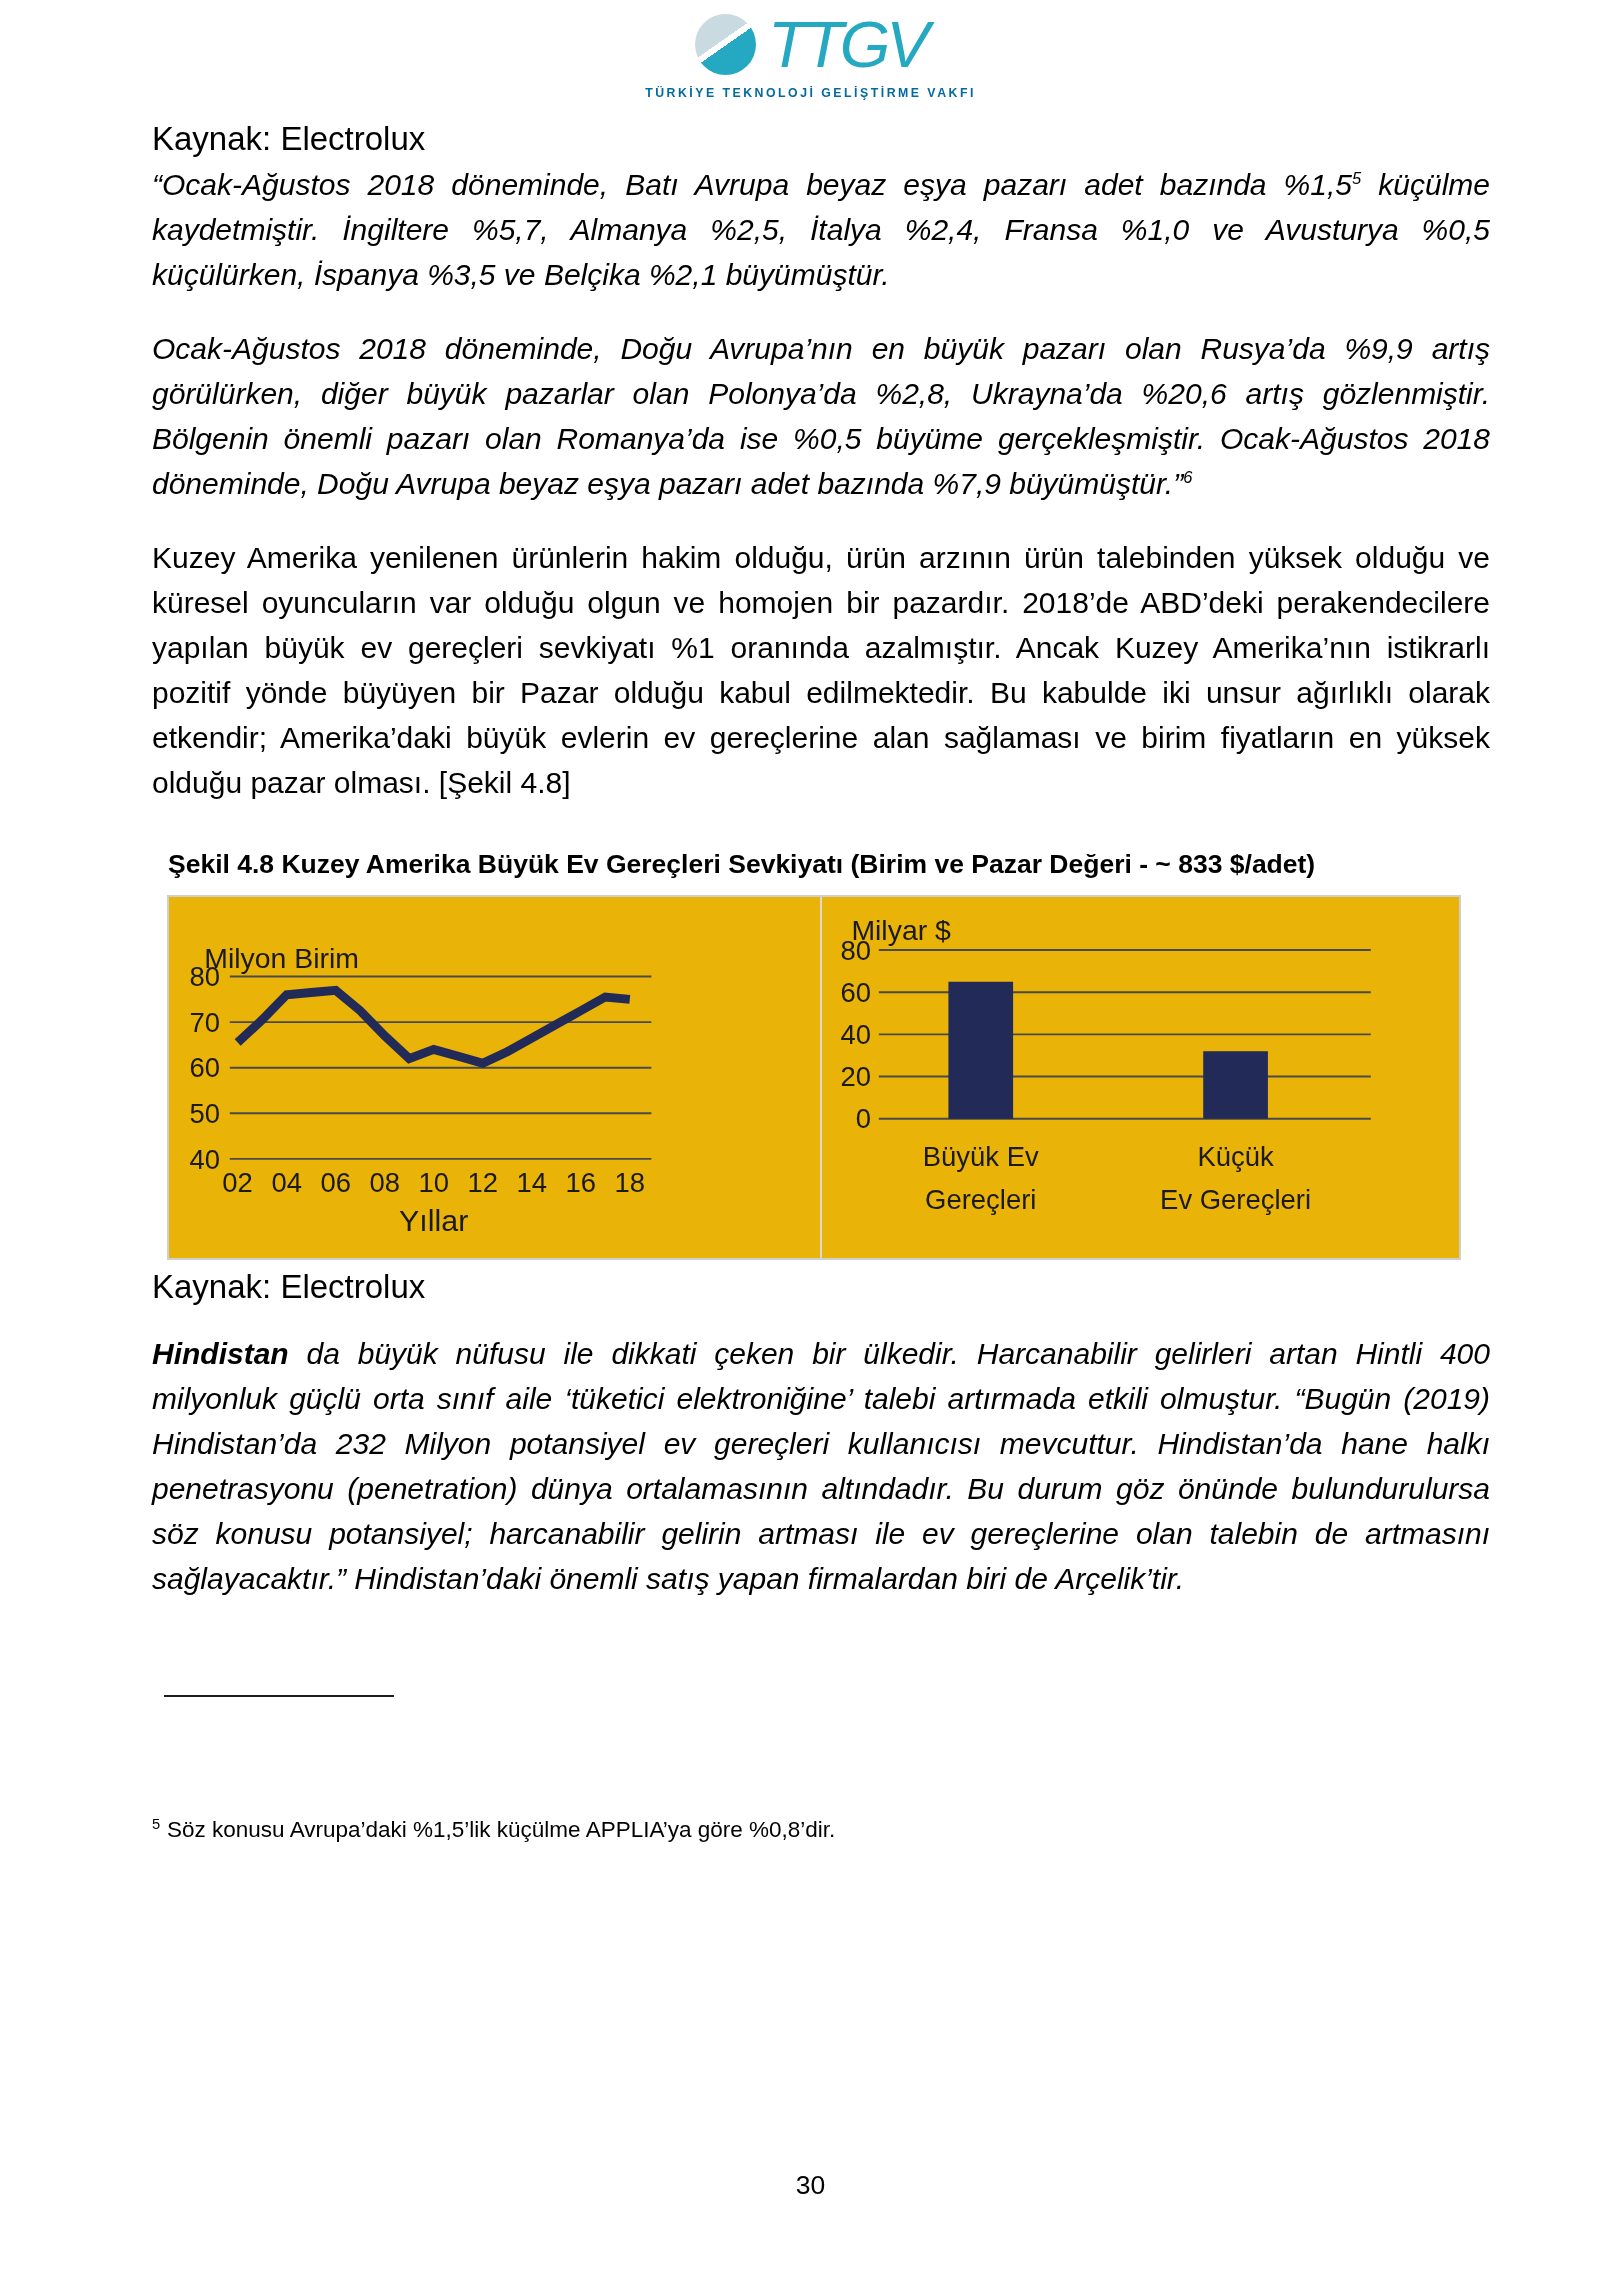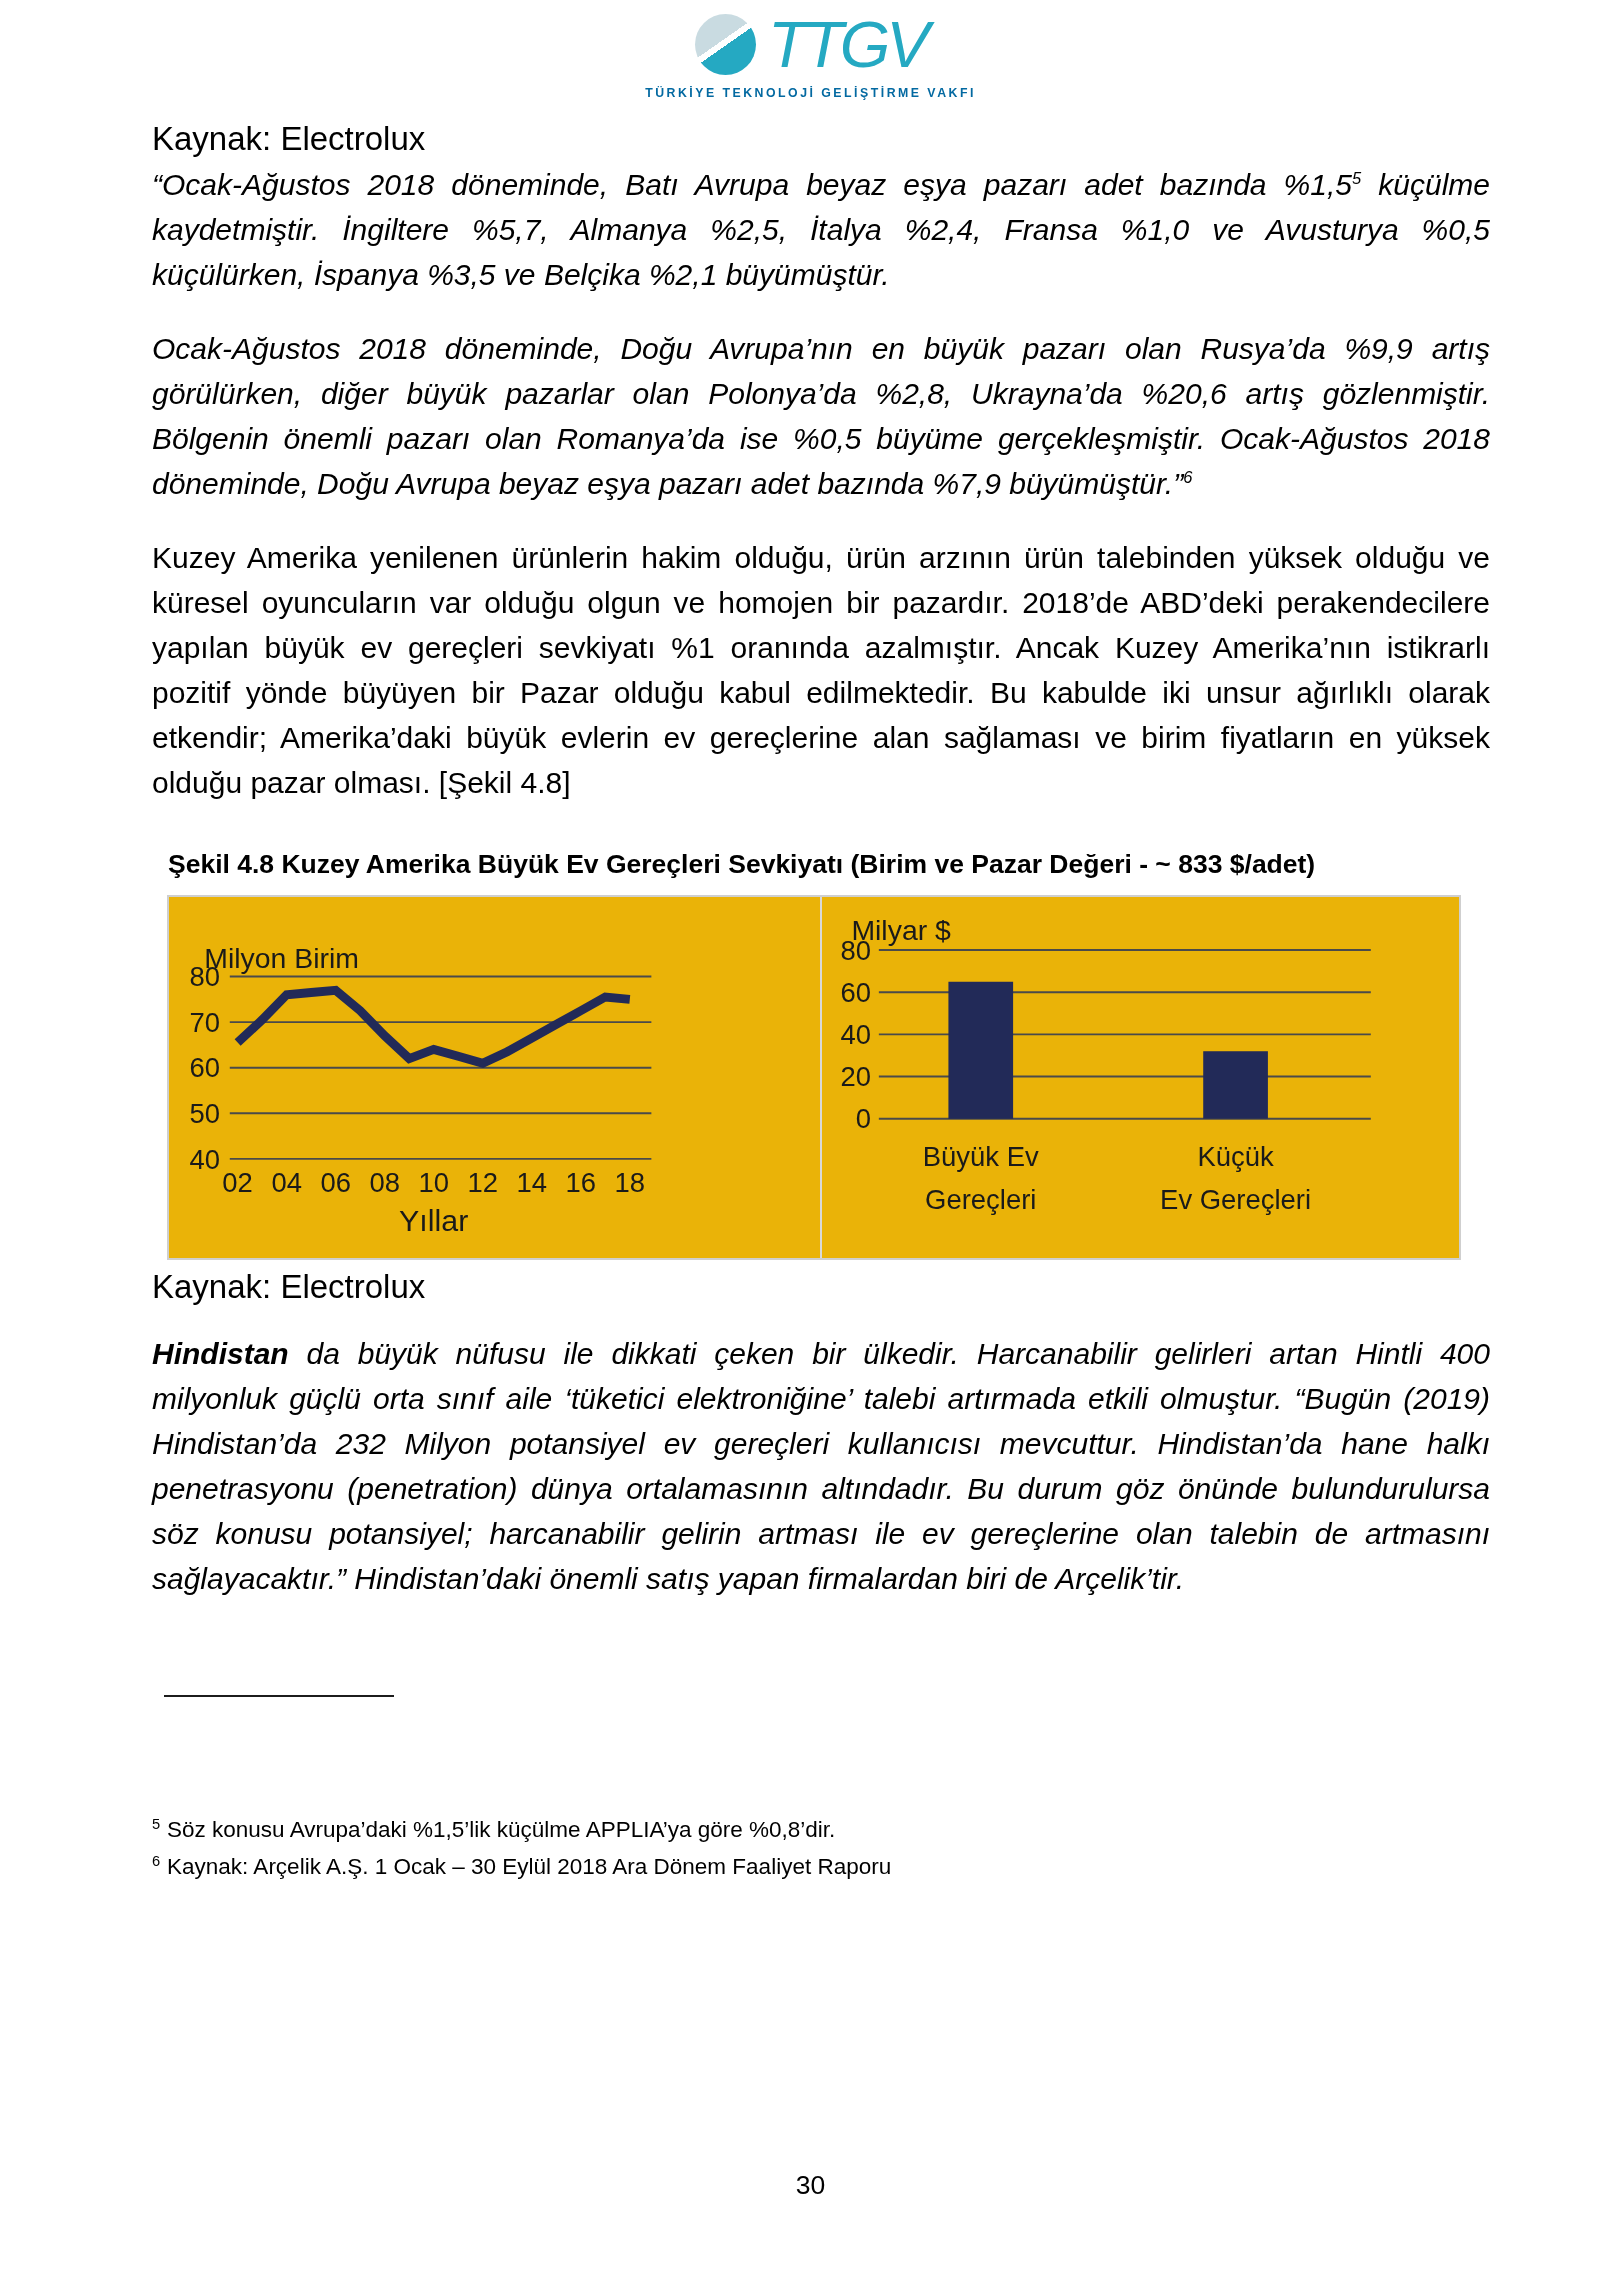--- a/index.html
+++ b/index.html
@@ -151,20 +151,19 @@
     </div>
 
     <div class="kaynak bottom">Kaynak: Electrolux</div>
 
     <p class="body-par italic"><span class="lead-bold">Hindistan</span><span> da büyük nüfusu ile dikkati çeken bir ülkedir. Harcanabilir gelirleri artan Hintli 400 milyonluk güçlü orta sınıf aile ‘tüketici elektroniğine’ talebi artırmada etkili olmuştur. “Bugün (2019) Hindistan’da 232 Milyon potansiyel ev gereçleri kullanıcısı mevcuttur. Hindistan’da hane halkı penetrasyonu (penetration) dünya ortalamasının altındadır. Bu durum göz önünde bulundurulursa söz konusu potansiyel; harcanabilir gelirin artması ile ev gereçlerine olan talebin de artmasını sağlayacaktır.”  Hindistan’daki önemli satış yapan firmalardan biri de Arçelik’tir.</span></p>
 
     <div class="fn-divider"></div>
 
     <div class="footnotes">
       <div class="footnote"><sup>5</sup><span>Söz konusu Avrupa’daki %1,5’lik küçülme APPLIA’ya göre %0,8’dir.</span></div>
-      <div class="footnote"><sup>6</sup><span>Kaynak: Arçelik A.Ş. 1 Ocak – 30 Eylül 2018 Ara Dönem Faaliyet Raporu</span></div>
     </div>
 
   </div>
 
   <div class="page-number">30</div>
 </div>
 
 
 </body></html>

